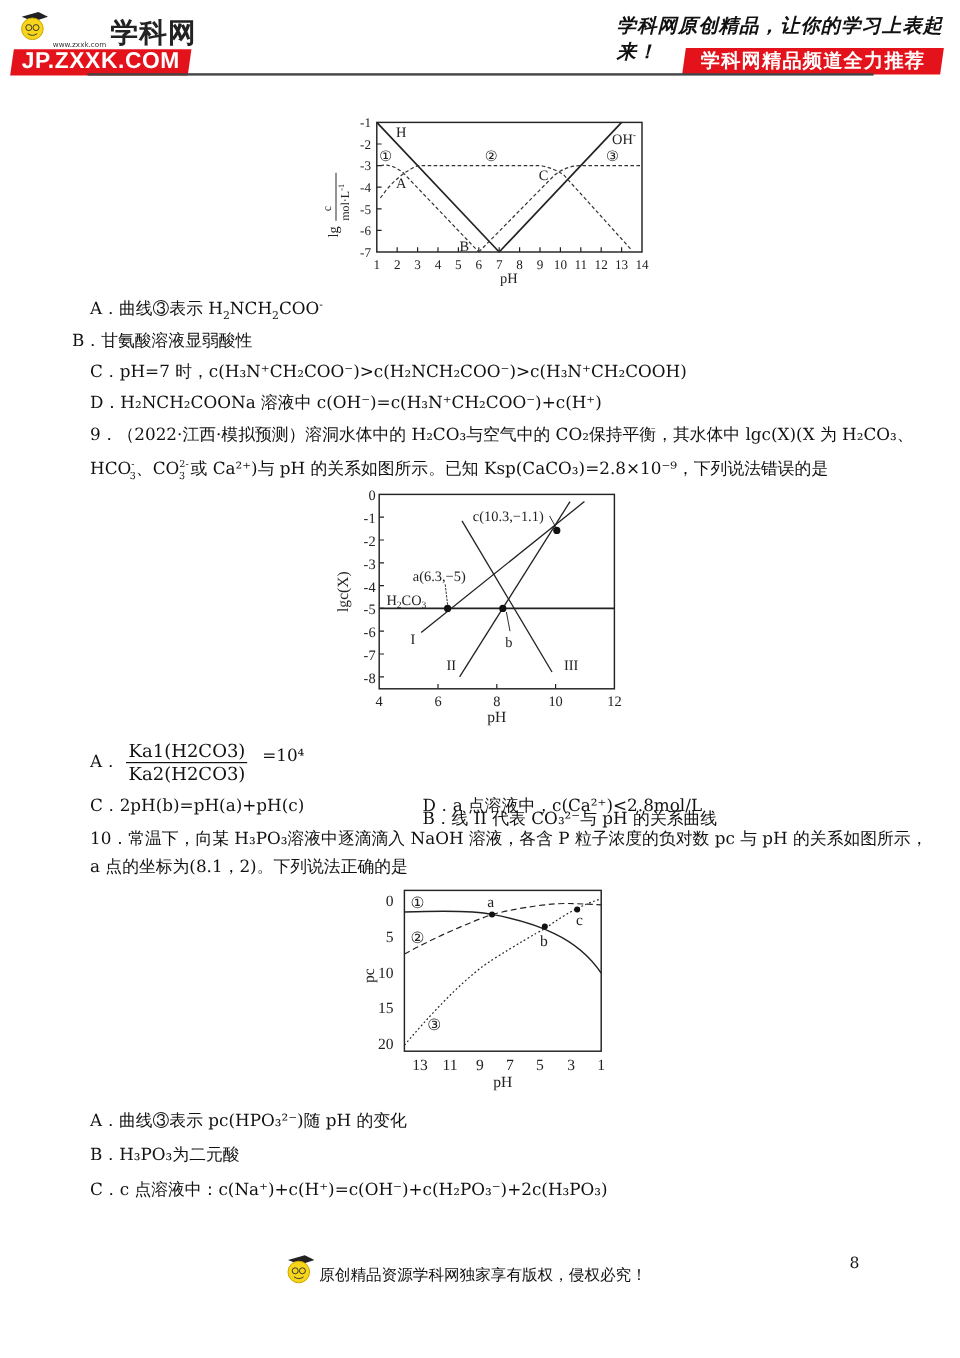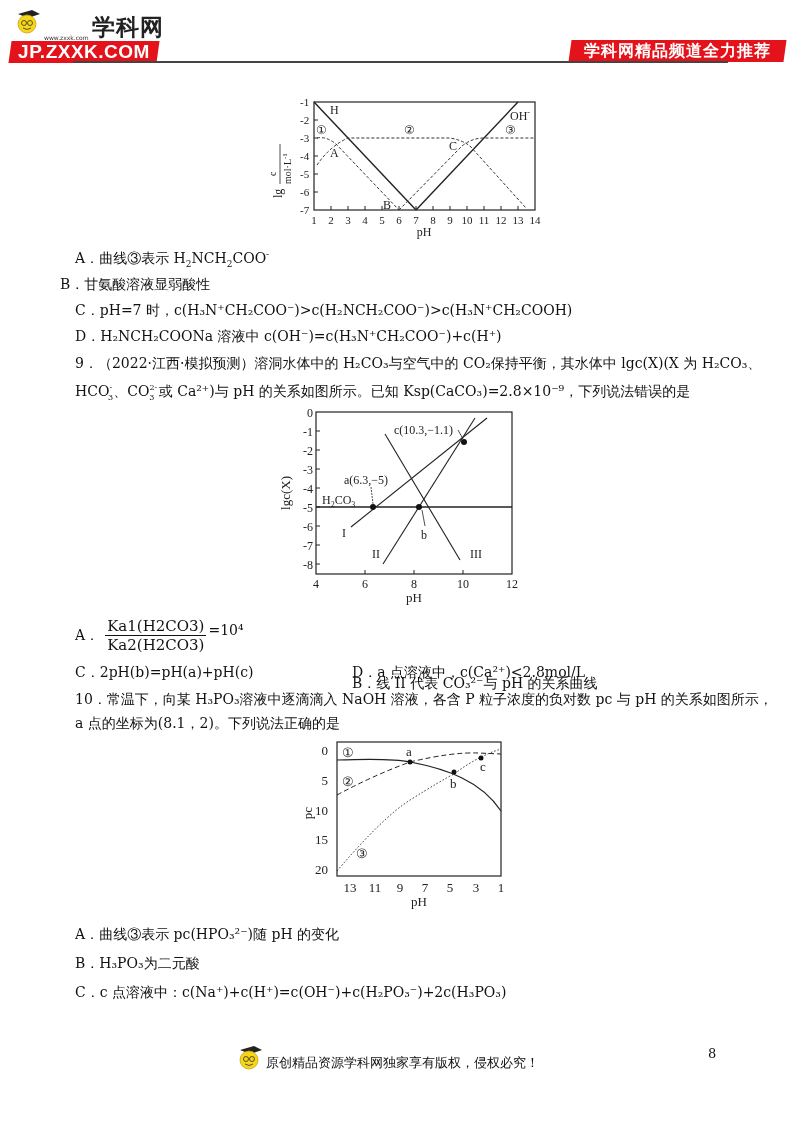--- a/index.html
+++ b/index.html
@@ -31,20 +31,21 @@
     <circle cx="13" cy="16" r="9" fill="#f6d51a" stroke="#c9a400" stroke-width="0.8"></circle>
     <circle cx="10" cy="15" r="2.5" fill="none" stroke="#333" stroke-width="0.8"></circle>
     <circle cx="16" cy="15" r="2.5" fill="none" stroke="#333" stroke-width="0.8"></circle>
     <path d="M9,20 Q13,23 17,20" stroke="#333" fill="none" stroke-width="0.8"></path>
   </svg>
   <div class="abs logo-site">学科网</div>
   <div class="abs logo-url" style="left:44px;top:34px;">www.zxxk.com</div>
   <div class="abs logo-banner">
       <span>JP.ZXXK.COM</span>
     </div>
+  <div class="abs slogan">学科网原创精品，让你的学习上表起来！</div>
   <div class="abs red-banner">
       <span>学科网精品频道全力推荐</span>
     </div>
   <div class="abs header-rule"></div>
 </div>
 
 <div class="abs chart" style="left:262px;top:92px;width:290px;height:158px;">
   <svg width="290" height="158" viewBox="0 0 290 158">
     <g transform="translate(52,10)">
 
@@ -208,21 +209,21 @@
     </g>
   </svg>
 </div>
 
 <div class="abs txt" style="left:75px;top:614px;height:42px;display:flex;align-items:center;">
   <span style="margin-right:6px;">A．</span>
   <span class="frac">
     <span class="num">Ka1(H2CO3)</span>
     <span class="den">Ka2(H2CO3)</span>
   </span>
-  <span style="margin-left:2px;margin-top:-10px;">=10⁴</span>
+  <span style="margin-left:12px;margin-top:-10px;">=10⁴</span>
 </div>
 <div class="abs txt" style="left:352px;top:626px;margin-top:48px;">
   <span>B．</span><span>线 II 代表 CO₃²⁻与 pH 的关系曲线</span>
 </div>
 <div class="abs txt" style="left:75px;top:663px;">
   <span>C．</span><span>2pH(b)=pH(a)+pH(c)</span>
 </div>
 <div class="abs txt" style="left:352px;top:663px;">
   <span>D．</span><span>a 点溶液中，c(Ca²⁺)&lt;2.8mol/L</span>
 </div>

